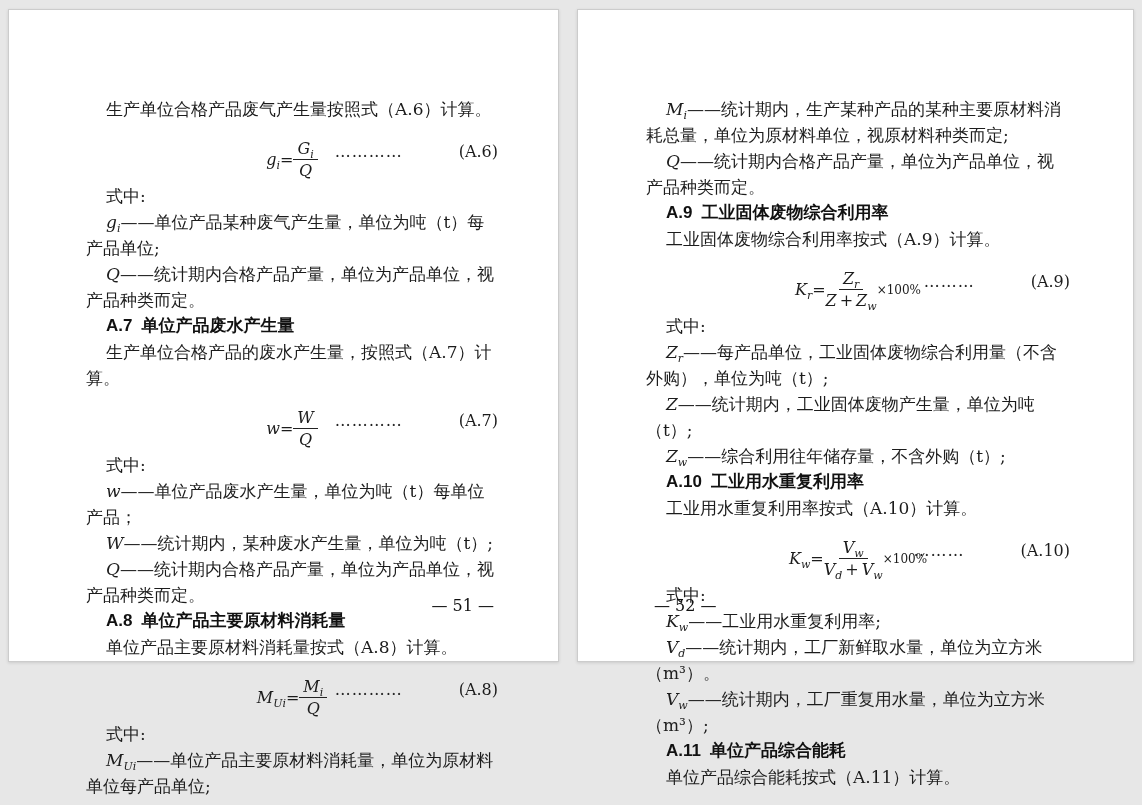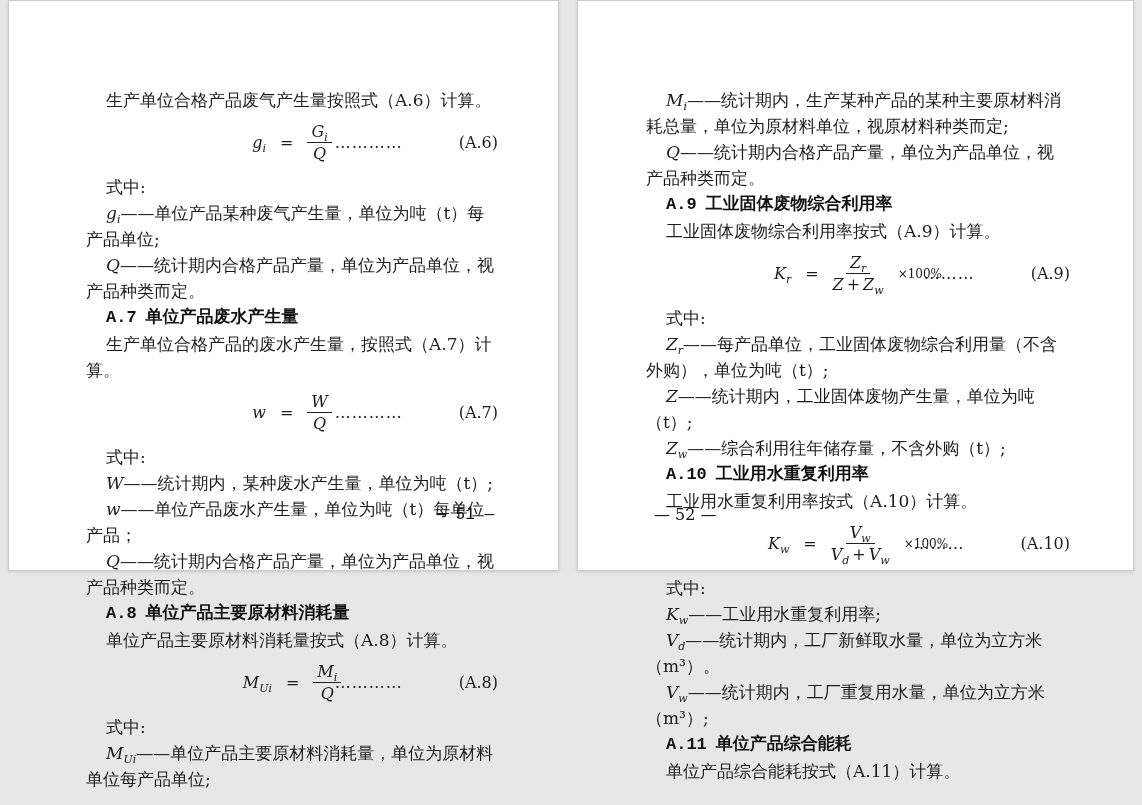--- a/index.html
+++ b/index.html
@@ -3,57 +3,57 @@
 <meta charset="utf-8">
 <style>
   html,body{margin:0;padding:0;}
   body{
     width:1142px;height:805px;position:relative;overflow:hidden;
     background:#e7e7e7;
     font-family:"DejaVu Serif","Liberation Serif",serif;
     color:#1c1c1c;
   }
   .page{
-    position:absolute;top:0;height:571px;background:#ffffff;
+    position:absolute;top:9px;height:653px;background:#ffffff;
     border:1px solid #cccccc;box-sizing:border-box;
     box-shadow:0 1px 3px rgba(0,0,0,0.12);
   }
   .page-left{left:8px;width:551px;}
   .page-right{left:577px;width:557px;}
   .content{position:absolute;top:86px;font-size:17px;line-height:26px;}
   .page-left .content{left:77px;width:412px;}
   .page-right .content{left:68px;width:424px;}
   p.para{margin:0;text-indent:20px;}
   h3.sect{
     margin:0;font-size:17px;line-height:26px;font-weight:bold;
     font-family:"Liberation Sans","DejaVu Sans",sans-serif;
     text-indent:20px;color:#111;
   }
-  h3.sect .hnum{margin-right:9px;font-family:Liberation Mono, monospace;}
+  h3.sect .hnum{margin-right:9px;font-family:Liberation Sans, sans-serif;}
   .var i,.math i{font-family:"DejaVu Serif",serif;font-style:italic;}
   sub{font-size:11px;font-style:italic;line-height:0;}
   .def .var{margin-right:0;}
   .eq{position:relative;text-align:center;margin:4px 0 5px;height:52px;}
   .math{
-    display:inline-flex;align-items:center;gap:14px;
-    font-size:16px;height:52px;vertical-align:middle;
+    display:inline-flex;align-items:center;gap:0;
+    font-size:16px;height:52px;vertical-align:middle;margin-top:8px;
   }
   .frac{display:inline-flex;flex-direction:column;align-items:center;line-height:20px;}
   .frac .num{border-bottom:1px solid #222;padding:0 4px 0;display:block;}
   .frac .den{padding-top:1px;display:block;}
   .den .op{padding:0 3px;font-style:normal;}
   .mult{font-style:normal;font-size:12px;}
   .tail{
     position:absolute;right:0;top:50%;transform:translateY(-50%);
     display:flex;align-items:center;gap:12px;font-size:16px;
   }
   .dots{letter-spacing:1px;color:#222;}
   .eqlabel{white-space:nowrap;margin-left:44px;}
   .pageno{position:absolute;bottom:46px;font-size:16px;color:#111;}
-  .page-left .pageno{right:64px;font-family:Liberation Mono, monospace;}
+  .page-left .pageno{right:64px;}
   .page-right .pageno{left:76px;margin-top:36px;}
 </style>
 </head>
 <body>
 
 <div class="page page-left">
   <div class="content">
 
     <p class="para"><span>生产单位合格产品废气产生量按照式（A.6）计算。</span></p>
 
@@ -89,22 +89,22 @@
           <span class="den"><i>Q</i></span>
         </span>
       </span>
       <span class="tail">
         <span class="dots">…………</span>
         <span class="eqlabel">(A.7)</span>
       </span>
     </div>
 
     <p class="para"><span>式中:</span></p>
+    <p class="para def"><span class="var"><i>w</i></span><span>——单位产品废水产生量，单位为吨（t）每单位产品；</span></p>
     <p class="para def"><span class="var"><i>W</i></span><span>——统计期内，某种废水产生量，单位为吨（t）;</span></p>
-    <p class="para def"><span class="var"><i>w</i></span><span>——单位产品废水产生量，单位为吨（t）每单位产品；</span></p>
     <p class="para def"><span class="var"><i>Q</i></span><span>——统计期内合格产品产量，单位为产品单位，视产品种类而定。</span></p>
 
     <h3 class="sect"><span class="hnum">A.8</span><span>单位产品主要原材料消耗量</span></h3>
     <p class="para"><span>单位产品主要原材料消耗量按式（A.8）计算。</span></p>
 
     <div class="eq">
       <span class="math">
         <span class="var"><i>M</i><sub>Ui</sub></span>
         <span>=</span>
         <span class="frac">

